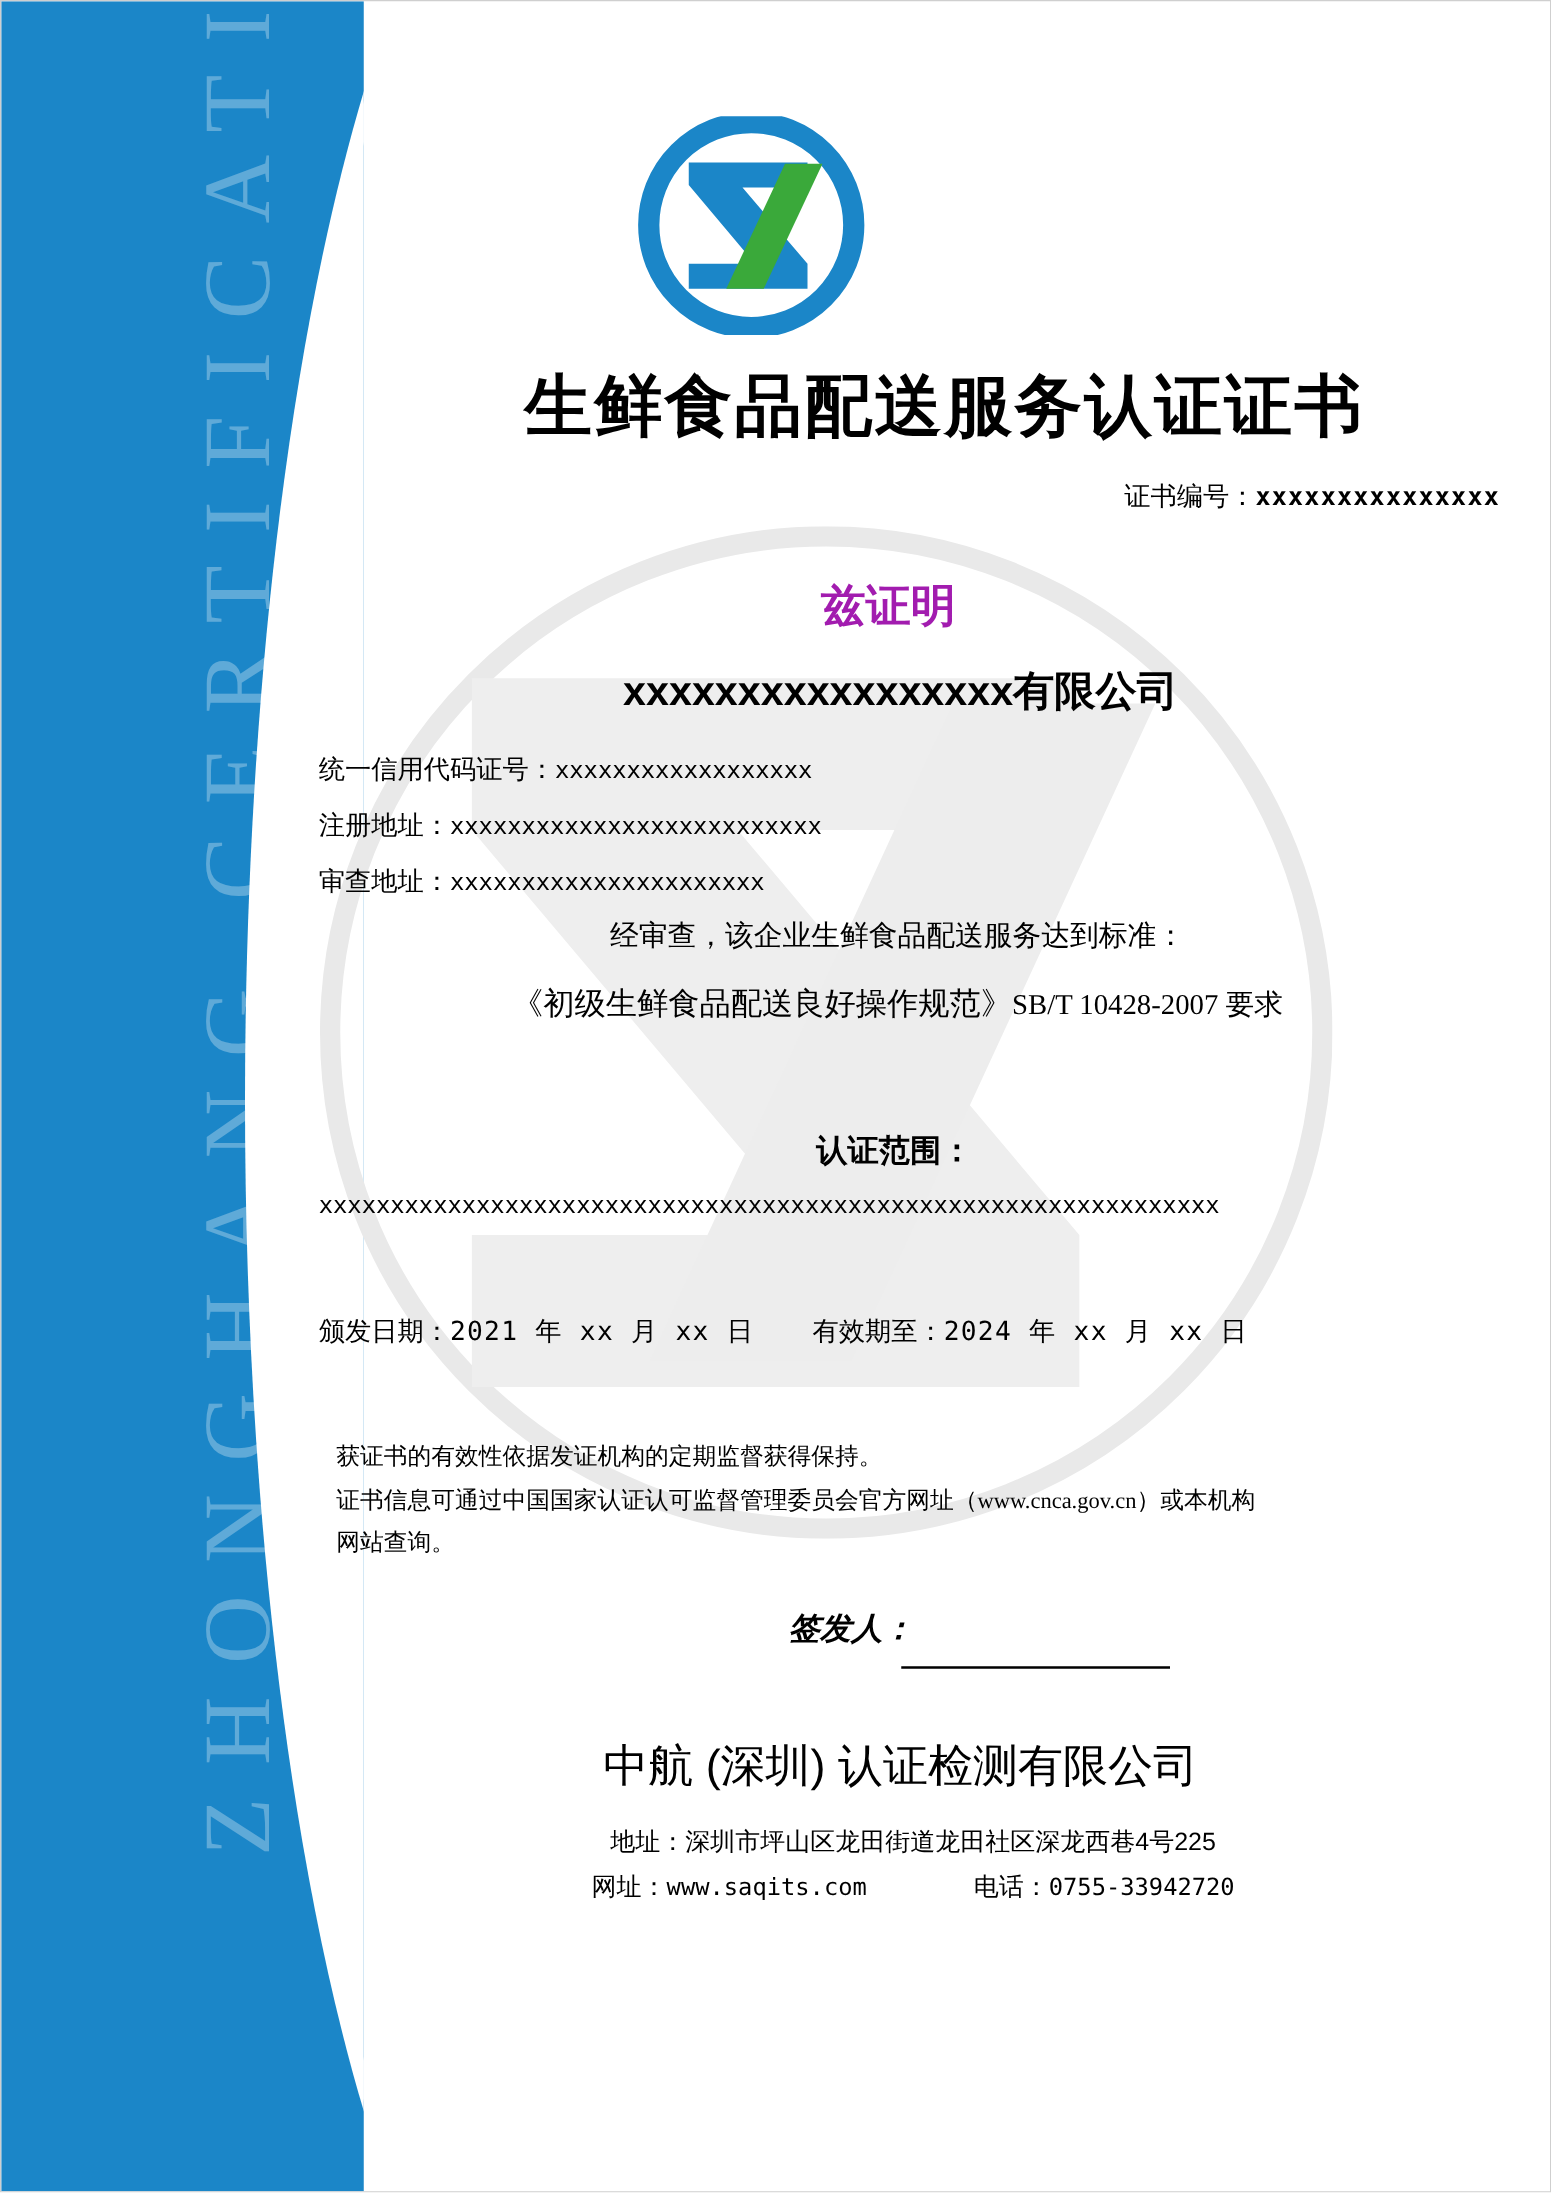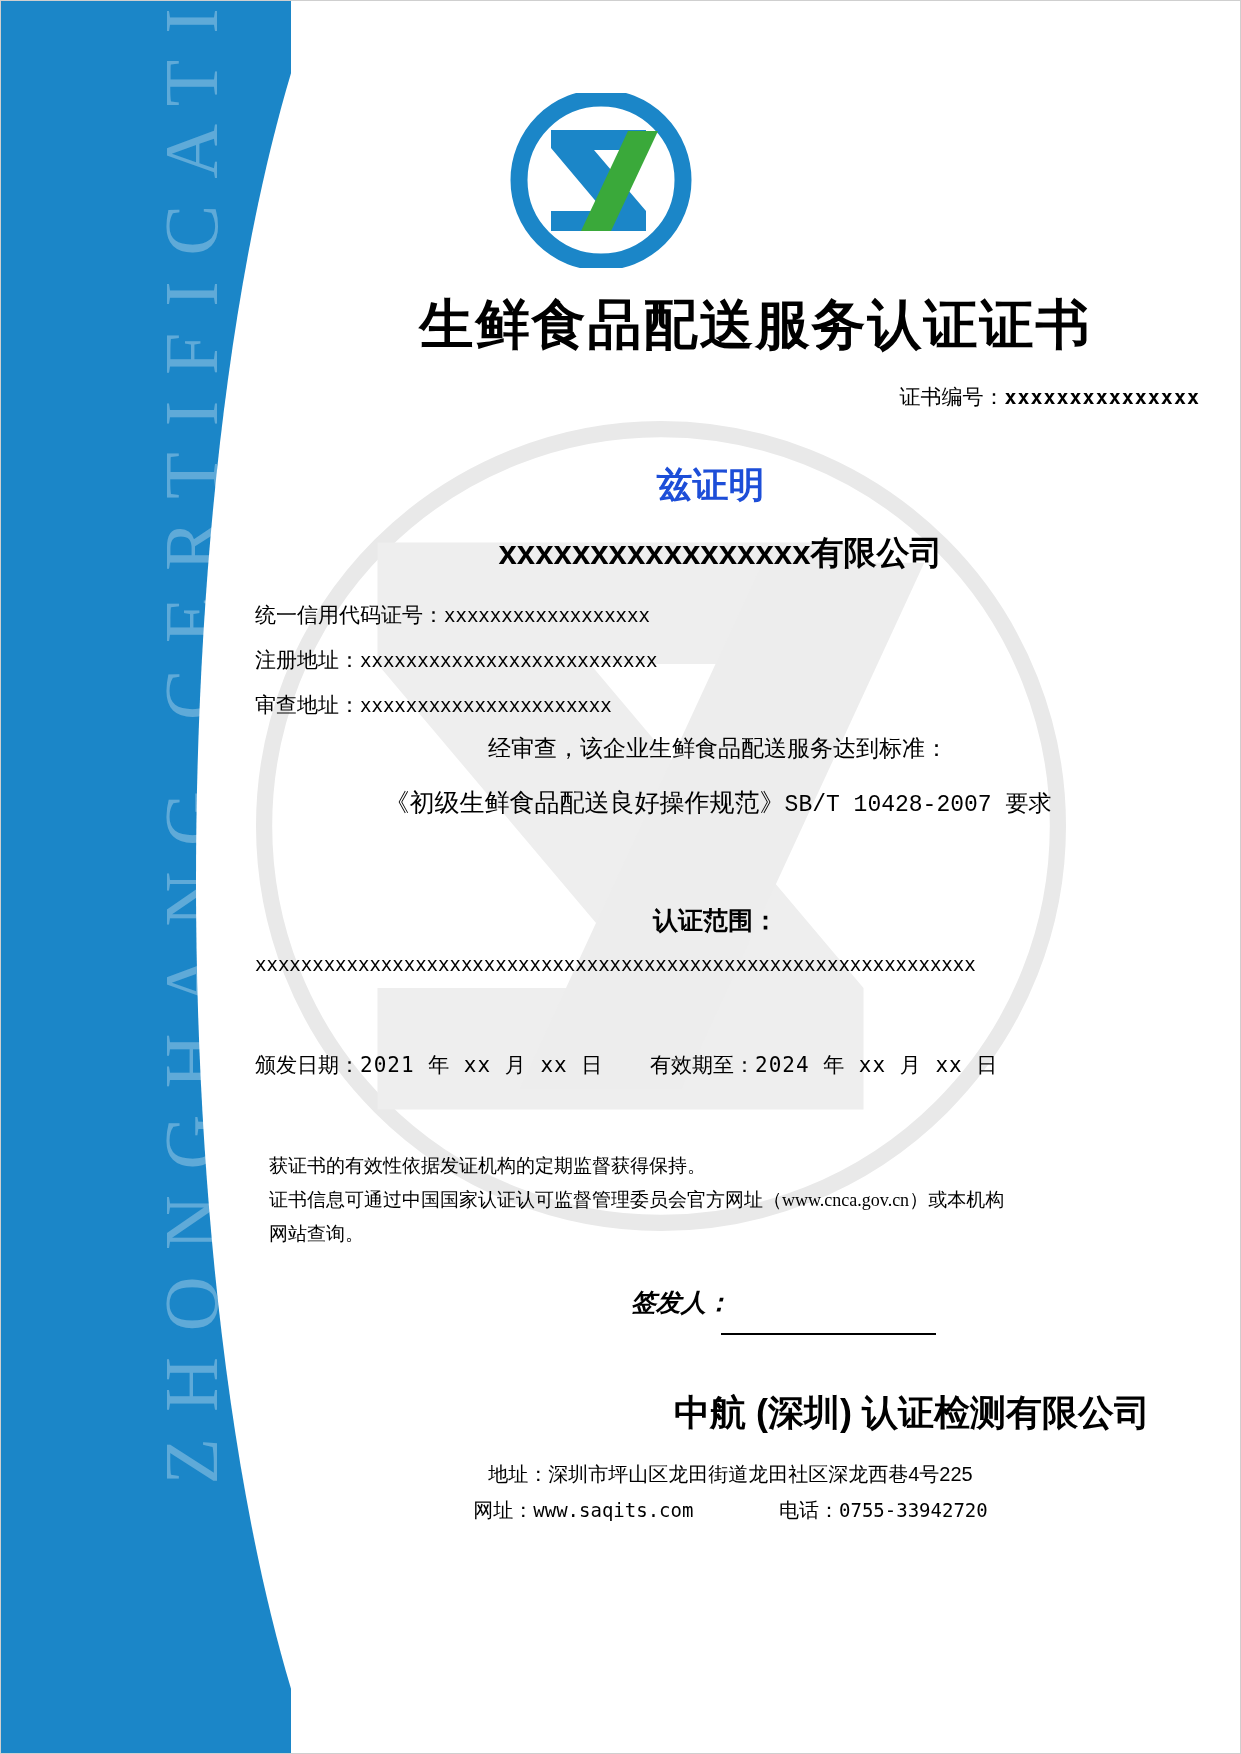--- a/index.html
+++ b/index.html
@@ -106,21 +106,21 @@
   .cert-no .value { font-weight: bold; font-family: "DejaVu Sans Mono", monospace; font-size: 20px; }
 
   .hereby {
     position: absolute;
     left: 0;
     right: 110px;
     top: 460px;
     text-align: center;
     font-size: 36px;
     font-weight: bold;
-    color: #1d4ed8;
+    color: #a21caf;
   }
 
   .company {
     position: absolute;
     left: 0;
     right: 90px;
     top: 530px;
     text-align: center;
     font-size: 33px;
     font-weight: bold;
@@ -151,21 +151,21 @@
   }
   .standard-name {
     position: absolute;
     left: 0;
     right: 95px;
     top: 785px;
     text-align: center;
     font-size: 25px;
     color: #000;
   }
-  .standard-name .code { font-family: Liberation Mono, monospace; font-size: 23px; }
+  .standard-name .code { font-family: Liberation Serif, serif; font-size: 23px; }
 
   .scope-title {
     position: absolute;
     left: 0;
     right: 100px;
     top: 903px;
     text-align: center;
     font-size: 25px;
     font-weight: bold;
     color: #000;
@@ -221,23 +221,23 @@
     width: 215px;
     height: 0;
     border-bottom: 2px solid #000;
   }
 
   .org-name {
     position: absolute;
     left: 0;
     right: 90px;
     top: 1388px;
-    text-align: right;
+    text-align: center;
     font-size: 36px;
-    font-weight: bold;
+    font-weight: normal;
     color: #000;
   }
   .footer {
     position: absolute;
     left: 0;
     right: 70px;
     top: 1455px;
     text-align: center;
     font-size: 20px;
     color: #000;

